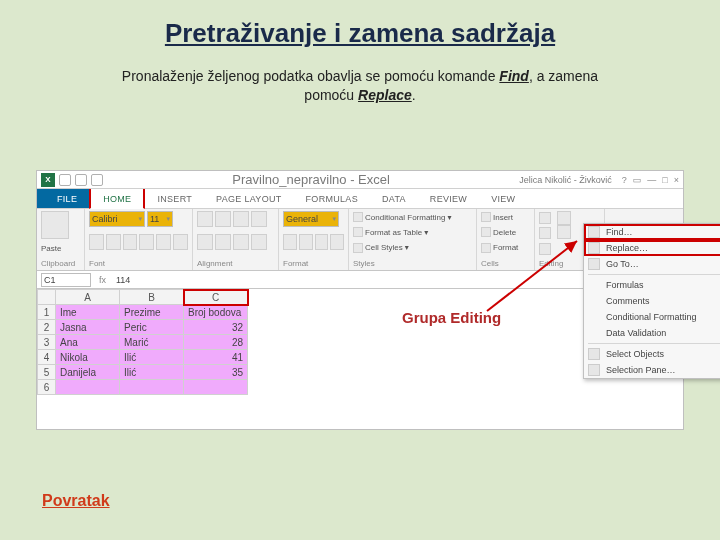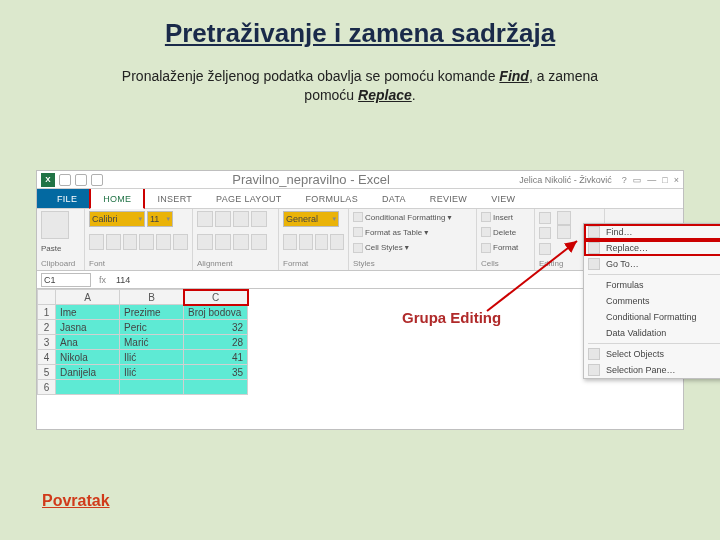--- a/index.html
+++ b/index.html
@@ -58,21 +58,21 @@
 
   
   .fbar { height:18px; border-bottom:1px solid #c6c6c6; display:flex; align-items:center; font-size:9px;}
   .nbox { width:50px; height:14px; border:1px solid #bdbdbd; margin:16px 4px; padding:0 2px; display:flex; align-items:center;}
   .fbar .fx { color:#888; margin:0 4px;}
   .fbar .val { margin-left:6px;}
 
   
   .grid { position:relative; }
   table.sheet { border-collapse:collapse; font-size:10px; }
-  table.sheet th, table.sheet td { border:1px solid #d0d0d0; padding:1px 4px; height:15px; text-align:left; background:#5eead4;}
+  table.sheet th, table.sheet td { border:1px solid #d0d0d0; padding:1px 4px; height:15px; text-align:left; background:#f0abfc;}
   table.sheet th { background:#f3f3f3; color:#555; font-weight:normal; text-align:center;}
   table.sheet th.rh { width:18px; text-align:center;}
   table.sheet td.num { text-align:right;}
   table.sheet th.colC { outline:2px solid #c00; outline-offset:-1px;}
   .colA{width:64px;} .colB{width:64px;} .colC{width:64px;}
 
   .back { position:absolute; left:42px; top:492px; font-size:16px; font-weight:700; color:#d03a1a; text-decoration:underline;}
 </style>
 </head>
 <body>

